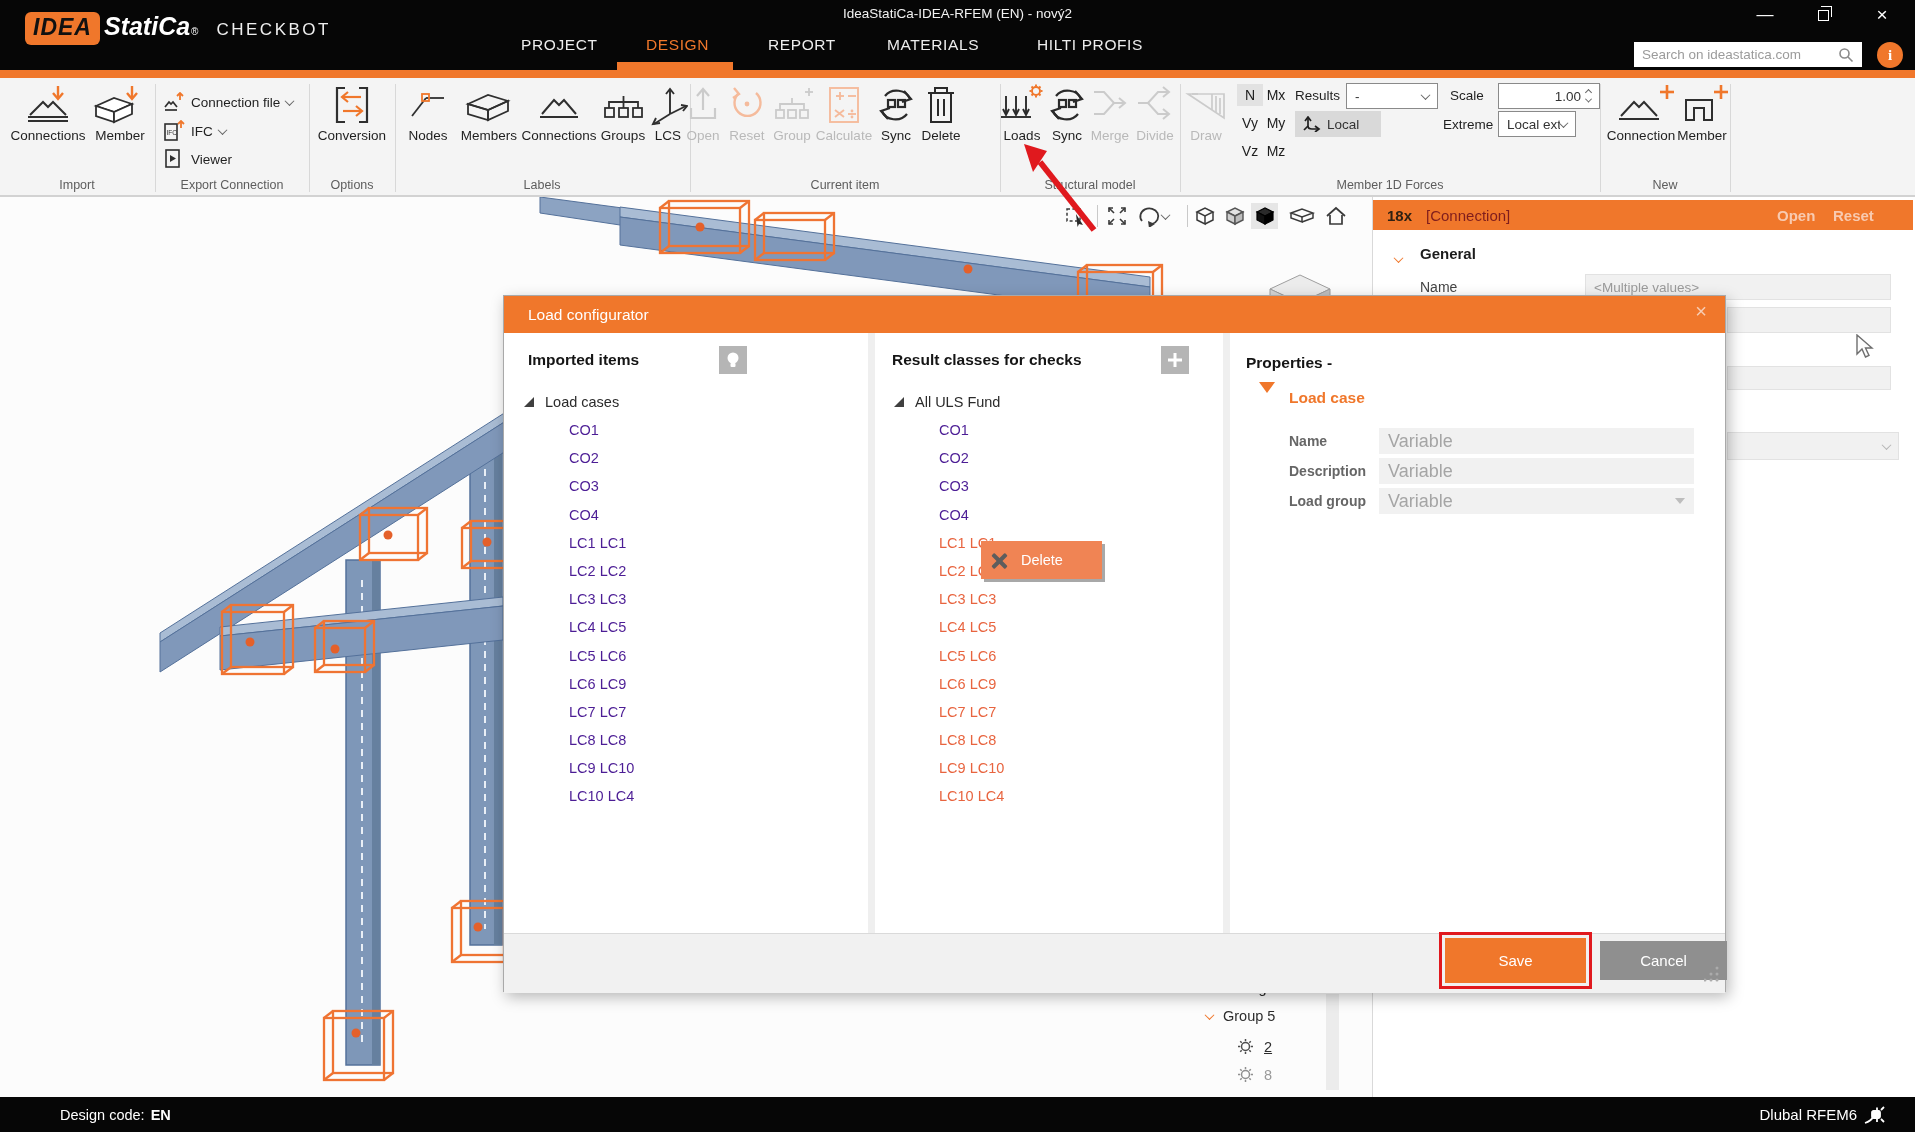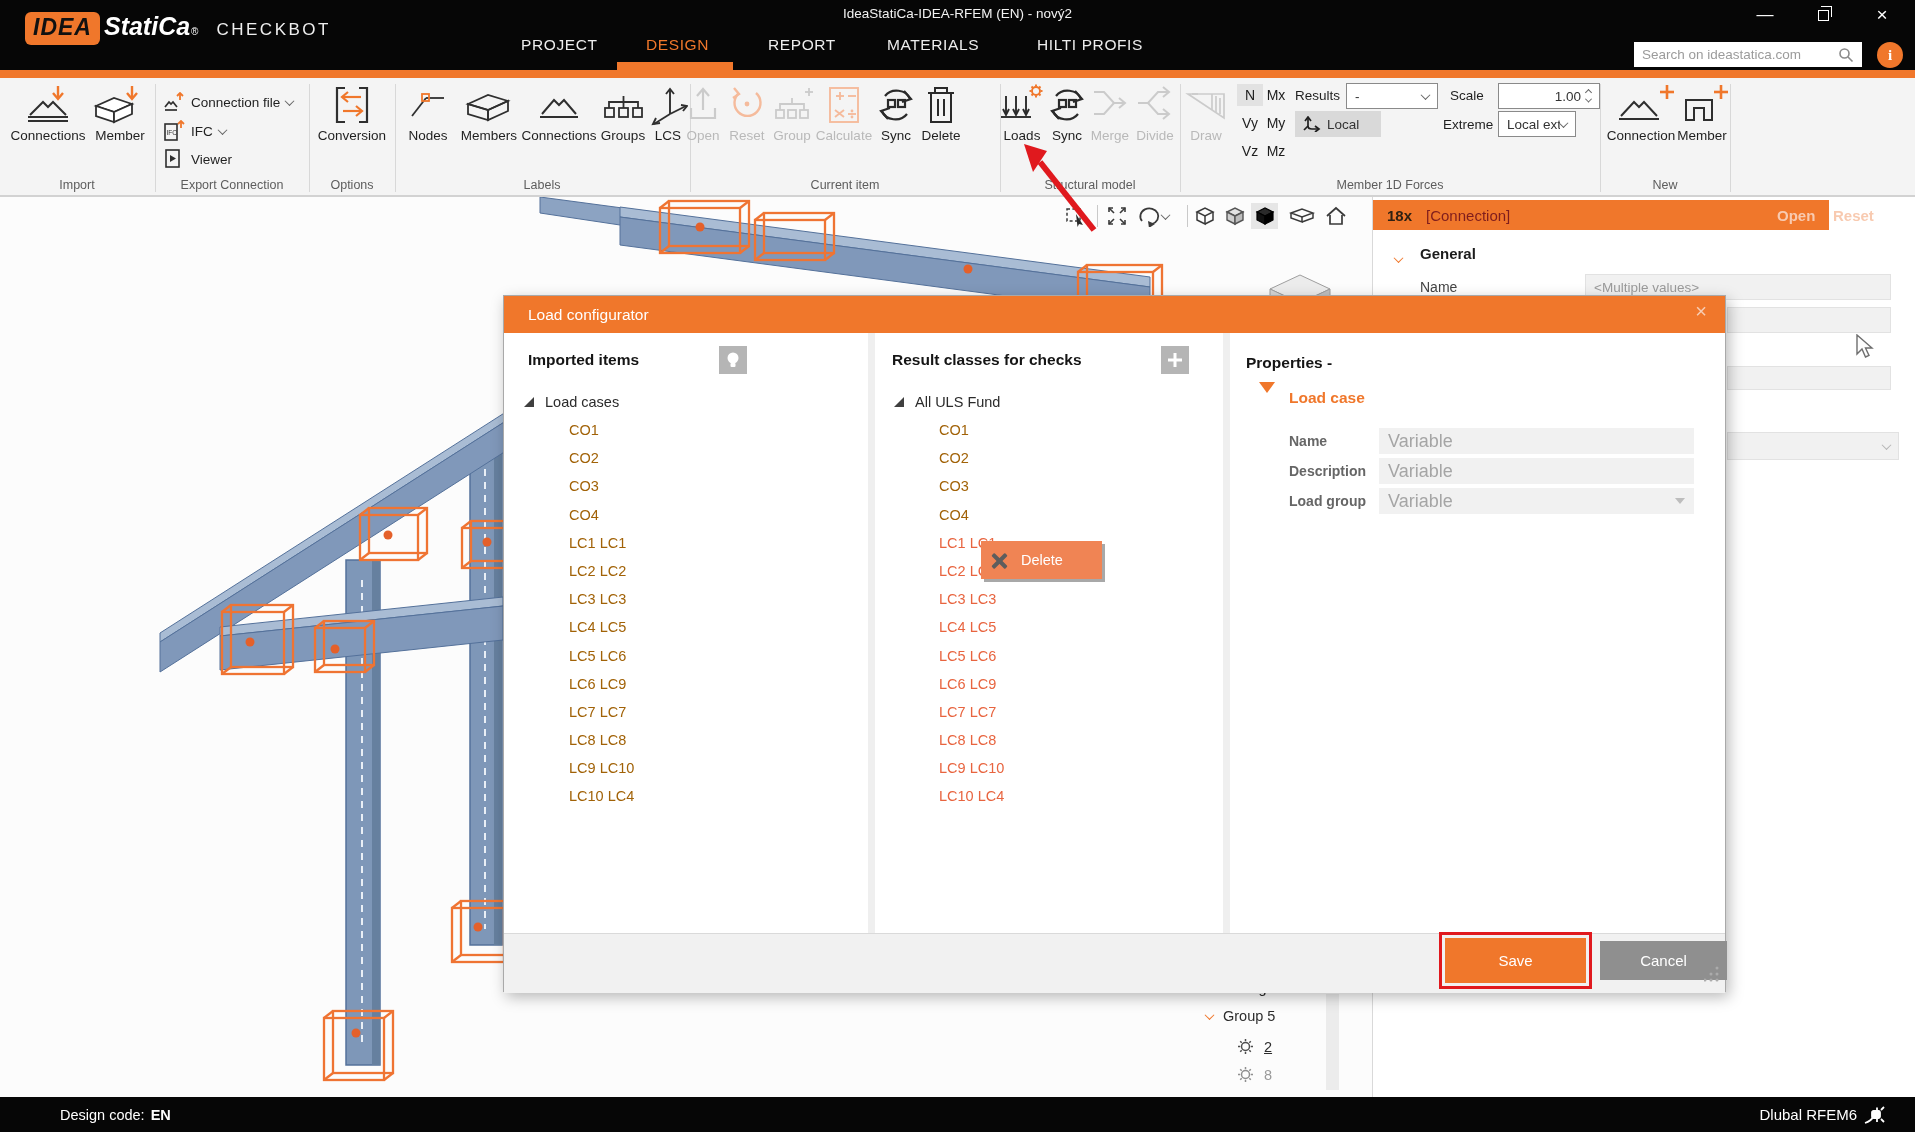--- a/index.html
+++ b/index.html
@@ -61,21 +61,21 @@
   .rlabel { position:absolute; font-size:13.5px; color:#1f1f1f; }
 
   
   .vtb { position:absolute; top:203px; width:27px; height:26px; display:flex; align-items:center; justify-content:center; z-index:4; }
   .vtb.sel { background:#e6e6e6; }
   .vdiv { position:absolute; top:205px; width:1px; height:22px; background:#c9c9c9; z-index:4; }
 
   
   #rpanel { position:absolute; left:1372px; top:197px; width:543px; height:900px; background:#fff;
             border-left:1px solid #d9d9d9; z-index:3; }
-  #rp-header { position:absolute; left:0; top:3px; width:456px; height:30px; background:#f0772b;
+  #rp-header { position:absolute; left:0; top:3px; width:540px; height:30px; background:#f0772b;
                display:flex; align-items:center; font-size:15px; }
   #rp-count { color:#2e2012; font-weight:bold; margin-left:14px; }
   #rp-kind { color:#7f1d1d; margin-left:14px; }
   #rp-open { position:absolute; left:404px; color:#f8cab0; font-weight:bold; }
   #rp-reset { position:absolute; left:460px; color:#f8cab0; font-weight:bold; }
   .rp-input { background:#f1f1f1; border:1px solid #e2e2e2; color:#9b9b9b; font-size:13.5px;
               display:flex; align-items:center; padding:0 8px; position:absolute; }
   .rp-label { position:absolute; font-size:14px; color:#444; }
 
   
@@ -91,21 +91,21 @@
                 display:flex; align-items:center; }
   #dlg-title { color:#fff; font-size:15.5px; margin-left:24px; }
   #dlg-close { position:absolute; right:18px; top:4px; color:#f7cdb4; font-size:20px; }
   .col-div { position:absolute; top:37px; width:7px; height:600px; background:#efefef; }
   .dlg-h { position:absolute; font-size:15.5px; font-weight:bold; color:#151515; }
   .sq-btn { position:absolute; width:28px; height:28px; background:#b5b5b5; display:flex;
             align-items:center; justify-content:center; }
   .tri { width:0; height:0; border-left:10px solid transparent; border-bottom:10px solid #3f3f3f; }
   .tree { position:absolute; }
   .troot { height:28px; display:flex; align-items:center; gap:11px; font-size:14.5px; color:#2b2b2b; }
-  .trow { height:28.2px; line-height:28.2px; font-size:14.5px; color:#a16207; }
+  .trow { height:28.2px; line-height:28.2px; font-size:14.5px; color:#4c1d95; }
   .orange-list .trow { color:#e8643f; }
   #del-float { position:absolute; left:477px; top:245px; width:121px; height:38px; background:#f08454;
                box-shadow:3px 3px 0 #a8a8a8; display:flex; align-items:center; z-index:12; }
   .xmark { position:relative; width:17px; height:17px; margin-left:10px; }
   .xmark::before,.xmark::after { content:""; position:absolute; left:-1px; top:7px; width:19px; height:4px;
                background:#5d5d5d; border-radius:1px; }
   .xmark::before{ transform:rotate(45deg);} .xmark::after{ transform:rotate(-45deg);}
   #del-label { color:#fff; font-size:14.5px; margin-left:13px; }
   .tri-dn { width:0; height:0; border-left:8px solid transparent; border-right:8px solid transparent;
             border-top:11px solid #f0772b; }

